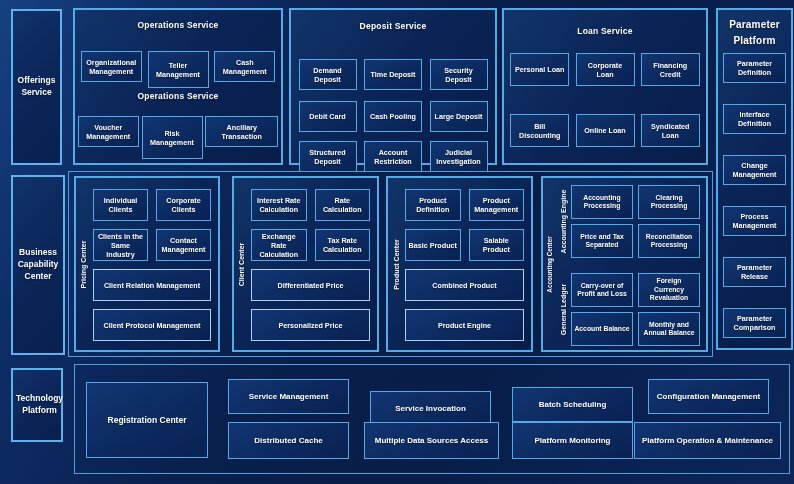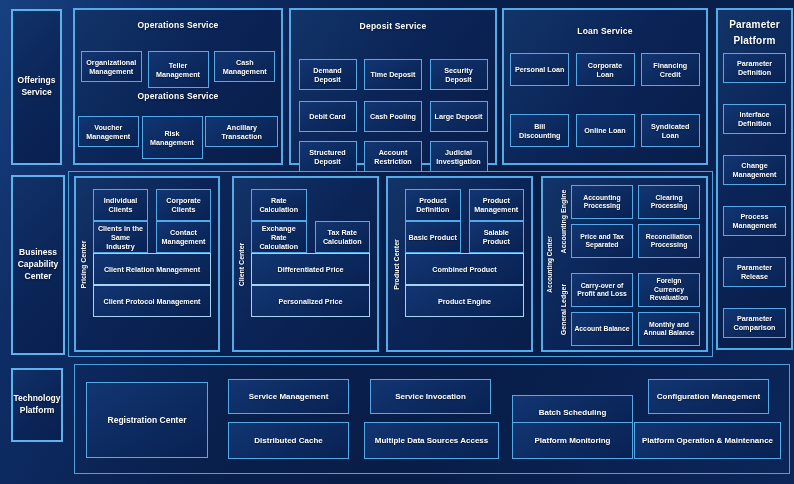--- a/index.html
+++ b/index.html
@@ -7,42 +7,42 @@
   .page {
     position:relative; width:794px; height:484px; overflow:hidden;
     font-family:"Liberation Sans","DejaVu Sans",sans-serif;
     color:#ffffff; font-weight:bold;
     background:linear-gradient(116deg,#174181 0%,#0e2d66 16%,#091f4c 42%,#081d47 62%,#0a2254 85%,#0c2659 100%);
   }
   .abs { position:absolute; }
   .labelbox {
     border:2px solid #5fb2ec;
     background:linear-gradient(135deg,#113269 0%,#0b2558 55%,#092050 100%);
-    display:flex; align-items:center; justify-content:center; text-align:center;
+    display:flex; align-items:center; text-align:center;
     font-size:8.5px; line-height:1.4; padding:3px;
     text-shadow:0 1px 2px rgba(0,0,0,.5);
   }
   .panel {
     border:2px solid #55abe8;
     background:linear-gradient(128deg,#123468 0%,#0b2457 48%,#081d49 100%);
   }
   .ptitle { text-align:center; font-size:8.5px; letter-spacing:.2px; text-shadow:0 1px 2px rgba(0,0,0,.5); }
   .brow { display:flex; justify-content:space-evenly; }
   .box {
     border:1.4px solid #55a9e6;
     background:linear-gradient(150deg,#123572 0%,#0c2a5f 55%,#092153 100%);
     display:flex; align-items:center; justify-content:center; text-align:center;
     font-size:7.2px; line-height:1.25; padding:1px 2px;
     text-shadow:0 1px 1px rgba(0,0,0,.45);
   }
   .wide { border-color:#a9d3f2; }
   .mpanel { display:flex; }
   .vstrip { flex:none; position:relative; display:flex; align-items:center; justify-content:center; }
   .vtext { position:absolute; transform:rotate(-90deg); white-space:nowrap; font-size:7px; text-shadow:0 1px 1px rgba(0,0,0,.45); }
-  .mcontent { flex:1; padding:11px 7px 8px 1px; display:flex; flex-direction:column; }
+  .mcontent { flex:1; padding:11px 7px 8px 1px; display:flex; flex-direction:column; gap:8px; }
   .grid2 { display:grid; grid-template-columns:1fr 1fr; gap:8px; height:32px; }
   .wrow { height:32px; }
   .group { display:flex; }
   .ggrid { flex:1; display:grid; grid-template-columns:1fr 1fr; grid-auto-rows:34px; gap:5px; }
   .acc-box { font-size:6.8px; }
   .bbox { font-size:8px; }
 </style>
 </head>
 <body>
 
@@ -140,20 +140,21 @@
         <div class="box wide wrow">Client Protocol Management</div>
       </div>
     </div>
 
     <div class="panel mpanel abs" style="left:163px;top:4px;width:147px;height:176px">
       <div class="vstrip" style="width:16px">
         <span class="vtext">Client Center</span>
       </div>
       <div class="mcontent">
         <div class="grid2">
+          <div class="box">Interest Rate Calculation</div>
           <div class="box">Rate Calculation</div>
         </div>
         <div class="grid2">
           <div class="box">Exchange Rate Calculation</div>
           <div class="box">Tax Rate Calculation</div>
         </div>
         <div class="box wide wrow">Differentiated Price</div>
         <div class="box wide wrow">Personalized Price</div>
       </div>
     </div>
@@ -204,22 +205,22 @@
           </div>
         </div>
       </div>
     </div>
   </div>
 
   <div class="abs" style="left:74px;top:364px;width:716px;height:110px;border:1.5px solid #4f9fdd">
     <div class="box bbox abs" style="left:11px;top:17px;width:122px;height:76px;font-size:8.5px">Registration Center</div>
 
     <div class="box bbox abs" style="left:153px;top:14px;width:121px;height:35px">Service Management</div>
-    <div class="box bbox abs" style="left:295px;top:14px;width:121px;height:35px">Service Invocation</div>
-    <div class="box bbox abs" style="left:437px;top:30px;width:121px;height:35px">Batch Scheduling</div>
+    <div class="box bbox abs" style="left:295px;top:26px;width:121px;height:35px">Service Invocation</div>
+    <div class="box bbox abs" style="left:437px;top:22px;width:121px;height:35px">Batch Scheduling</div>
     <div class="box bbox abs" style="left:573px;top:14px;width:121px;height:35px">Configuration Management</div>
 
     <div class="box bbox abs" style="left:153px;top:57px;width:121px;height:37px">Distributed Cache</div>
     <div class="box bbox abs" style="left:289px;top:57px;width:135px;height:37px">Multiple Data Sources Access</div>
     <div class="box bbox abs" style="left:437px;top:57px;width:121px;height:37px">Platform Monitoring</div>
     <div class="box bbox abs" style="left:559px;top:57px;width:147px;height:37px">Platform Operation &amp; Maintenance</div>
   </div>
 
 </div>
 

